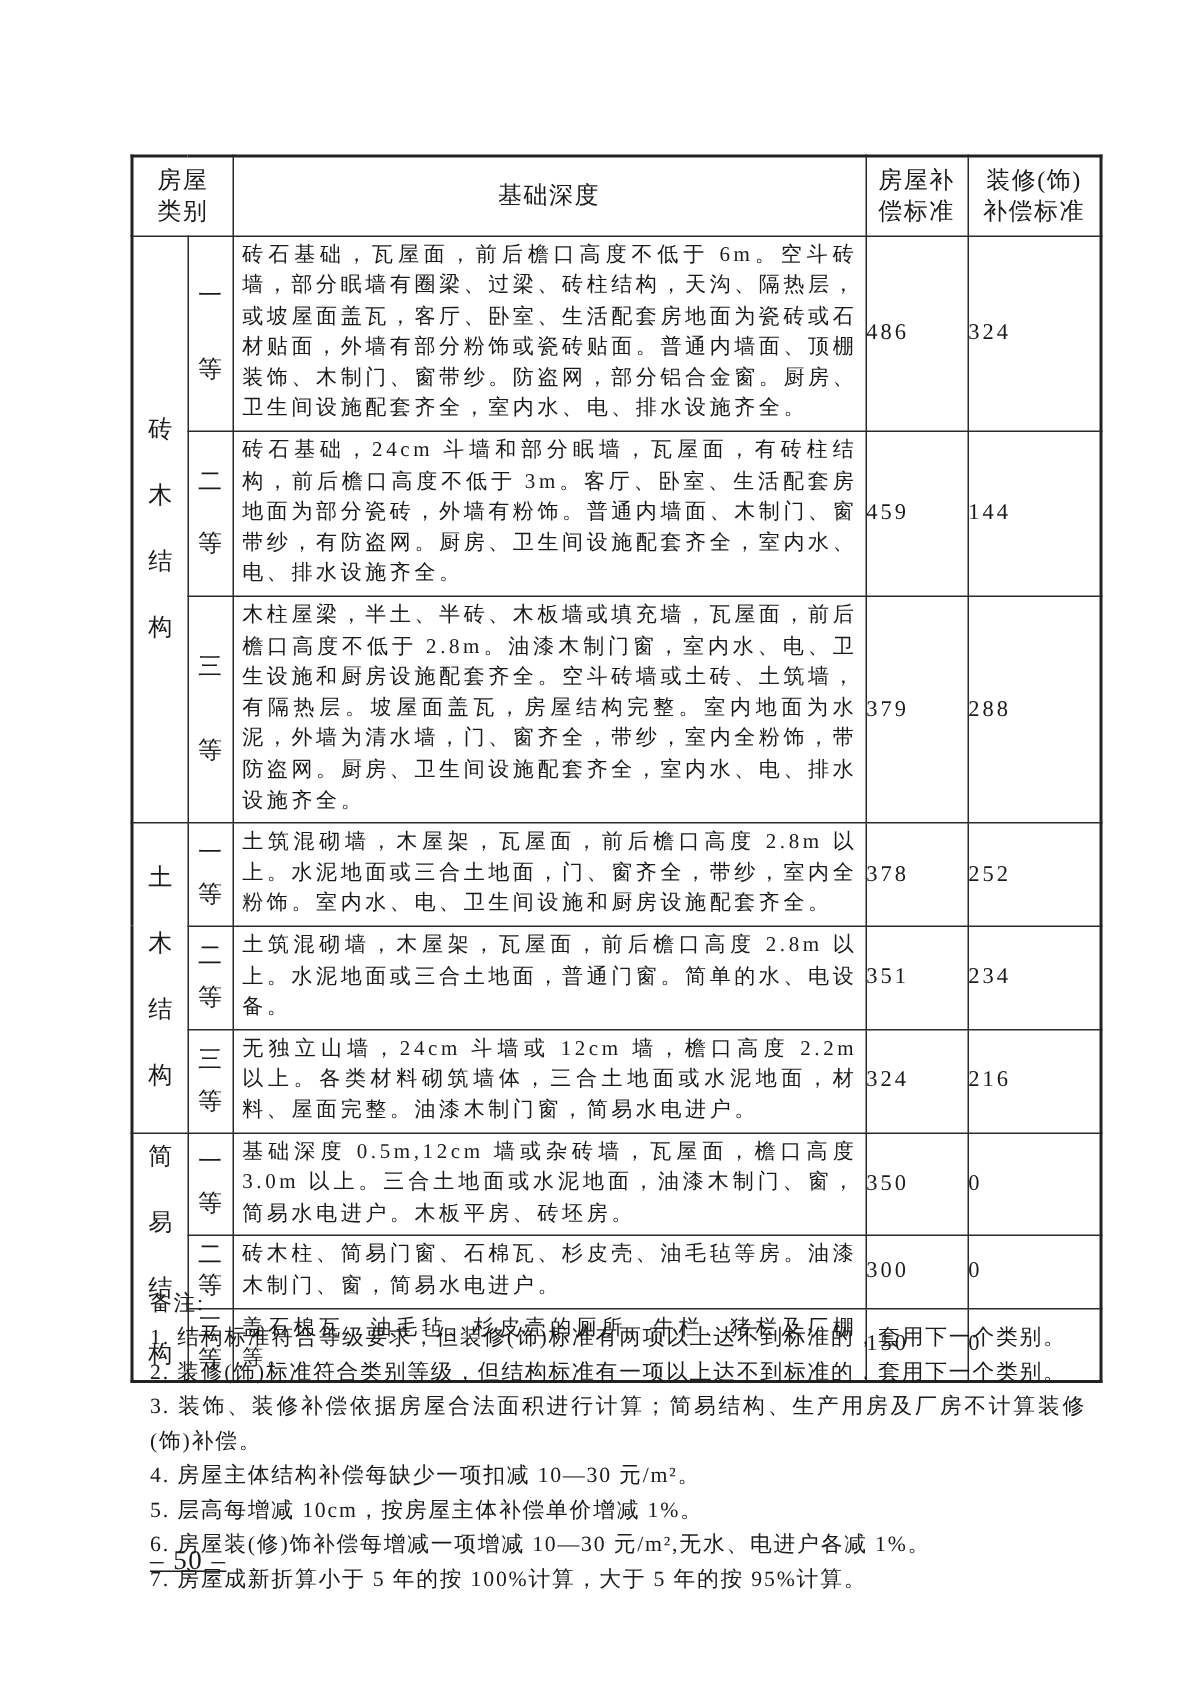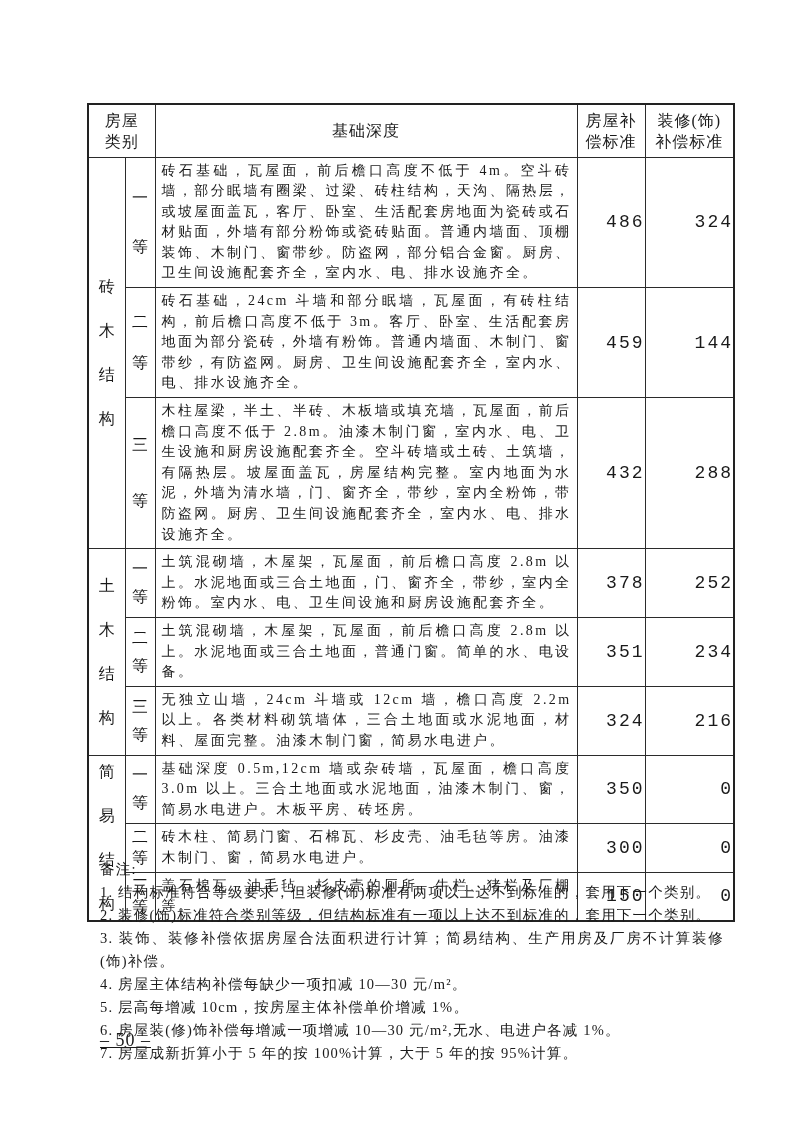--- a/index.html
+++ b/index.html
@@ -62,24 +62,23 @@
   }
 
   td.feat {
     font-size: 14px;
     line-height: 20.6px;
     letter-spacing: 2.4px;
     text-align: justify;
     padding: 3px 5px 3px 6px;
   }
   td.num {
-    font-size: 18px;
-    text-align: right;
+    font-size: 15px;
+    text-align: left;
     letter-spacing: 2px;
-    font-family: Liberation Mono, monospace;
   }
 
   td.cell-vert { position: relative; }
   td.cell-vert .vert {
     position: absolute;
     inset: 0;
     display: flex;
     flex-direction: column;
     align-items: center;
     font-size: 16px;
@@ -143,21 +142,21 @@
               <span>结</span>
               <span>构</span>
             </div>
       </td>
       <td class="cell-vert">
         <div class="vert grade">
               <span>一</span>
               <span>等</span>
             </div>
       </td>
-      <td class="feat">砖石基础，瓦屋面，前后檐口高度不低于 4m。空斗砖墙，部分眠墙有圈梁、过梁、砖柱结构，天沟、隔热层，或坡屋面盖瓦，客厅、卧室、生活配套房地面为瓷砖或石材贴面，外墙有部分粉饰或瓷砖贴面。普通内墙面、顶棚装饰、木制门、窗带纱。防盗网，部分铝合金窗。厨房、卫生间设施配套齐全，室内水、电、排水设施齐全。</td>
+      <td class="feat">砖石基础，瓦屋面，前后檐口高度不低于 6m。空斗砖墙，部分眠墙有圈梁、过梁、砖柱结构，天沟、隔热层，或坡屋面盖瓦，客厅、卧室、生活配套房地面为瓷砖或石材贴面，外墙有部分粉饰或瓷砖贴面。普通内墙面、顶棚装饰、木制门、窗带纱。防盗网，部分铝合金窗。厨房、卫生间设施配套齐全，室内水、电、排水设施齐全。</td>
       <td class="num">486</td>
       <td class="num">324</td>
     </tr>
 
     <tr class="h-r2">
       <td class="cell-vert">
         <div class="vert grade">
               <span>二</span>
               <span>等</span>
             </div>
@@ -168,21 +167,21 @@
     </tr>
 
     <tr class="h-r3">
       <td class="cell-vert">
         <div class="vert grade">
               <span>三</span>
               <span>等</span>
             </div>
       </td>
       <td class="feat">木柱屋梁，半土、半砖、木板墙或填充墙，瓦屋面，前后檐口高度不低于 2.8m。油漆木制门窗，室内水、电、卫生设施和厨房设施配套齐全。空斗砖墙或土砖、土筑墙，有隔热层。坡屋面盖瓦，房屋结构完整。室内地面为水泥，外墙为清水墙，门、窗齐全，带纱，室内全粉饰，带防盗网。厨房、卫生间设施配套齐全，室内水、电、排水设施齐全。</td>
-      <td class="num">432</td>
+      <td class="num">379</td>
       <td class="num">288</td>
     </tr>
 
     <tr class="h-r4">
       <td class="cell-vert" rowspan="3">
         <div class="vert cat">
               <span>土</span>
               <span>木</span>
               <span>结</span>
               <span>构</span>

